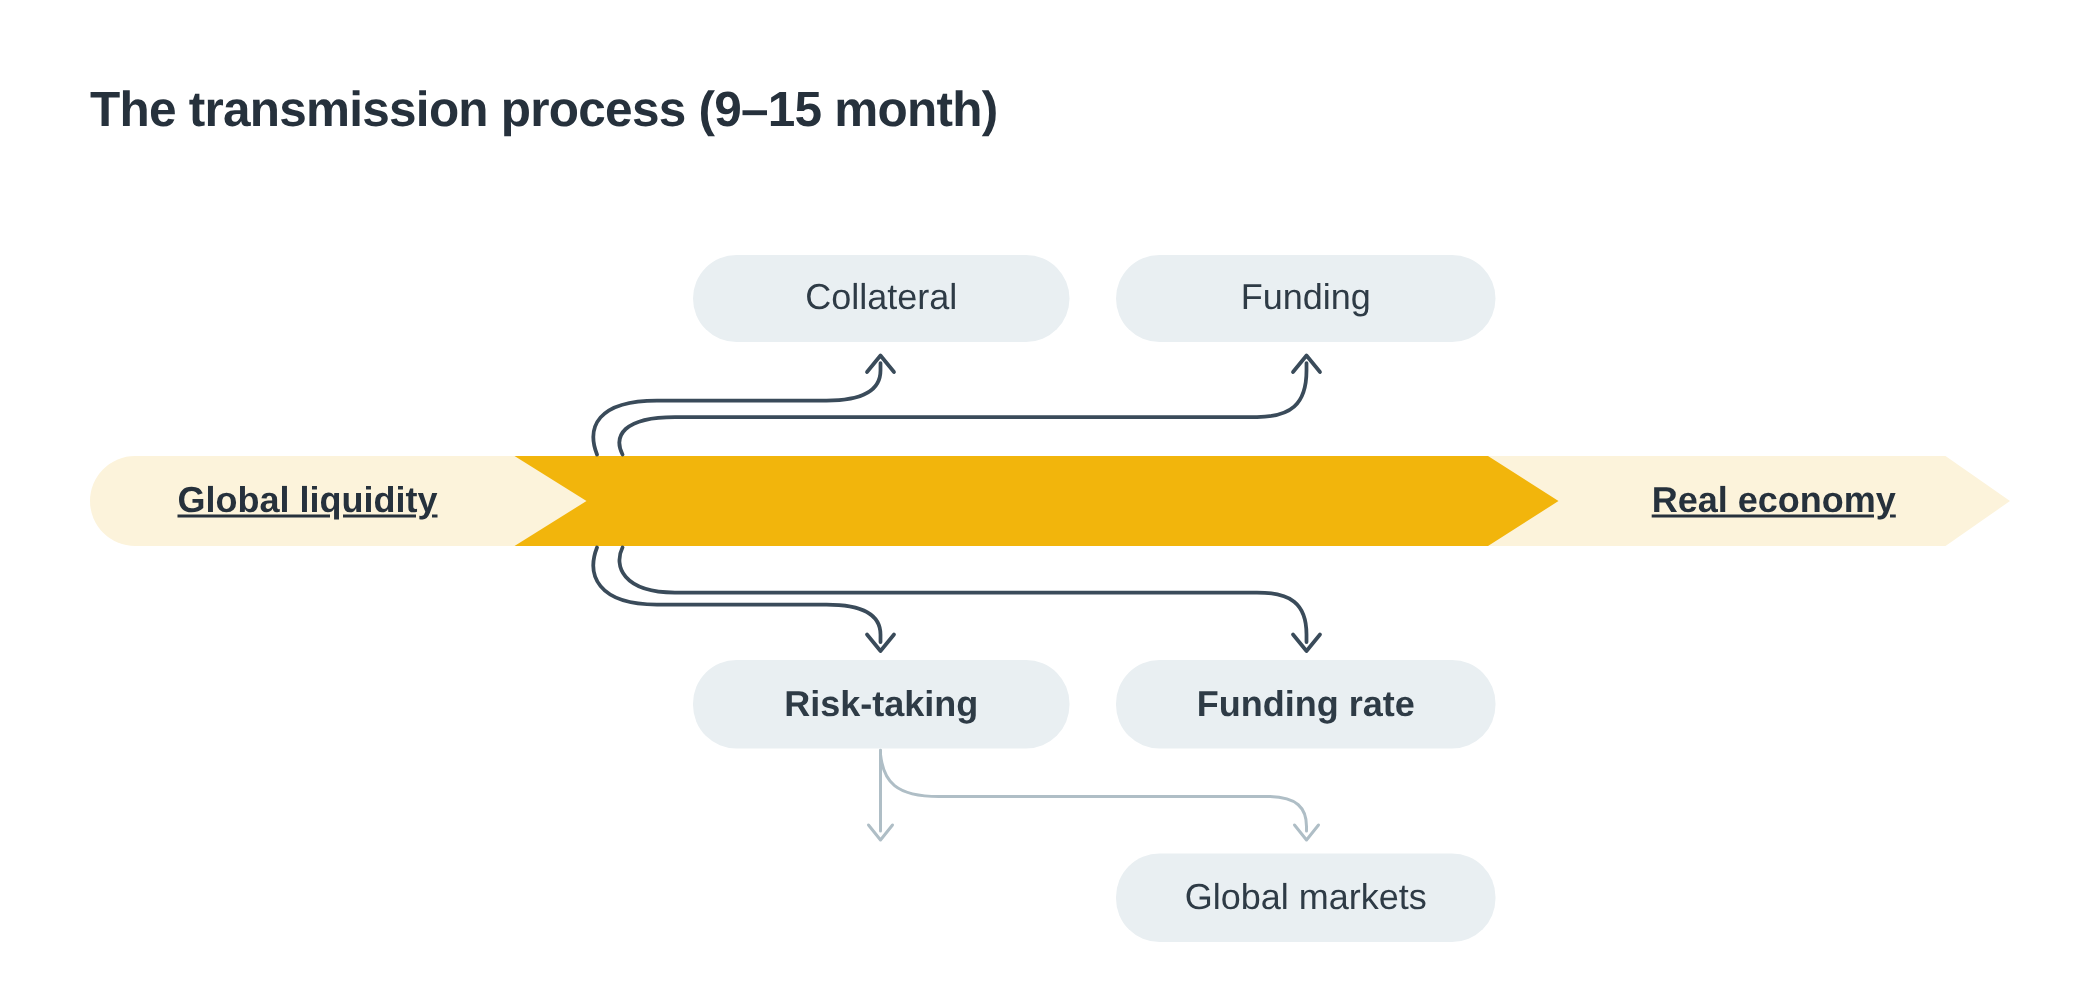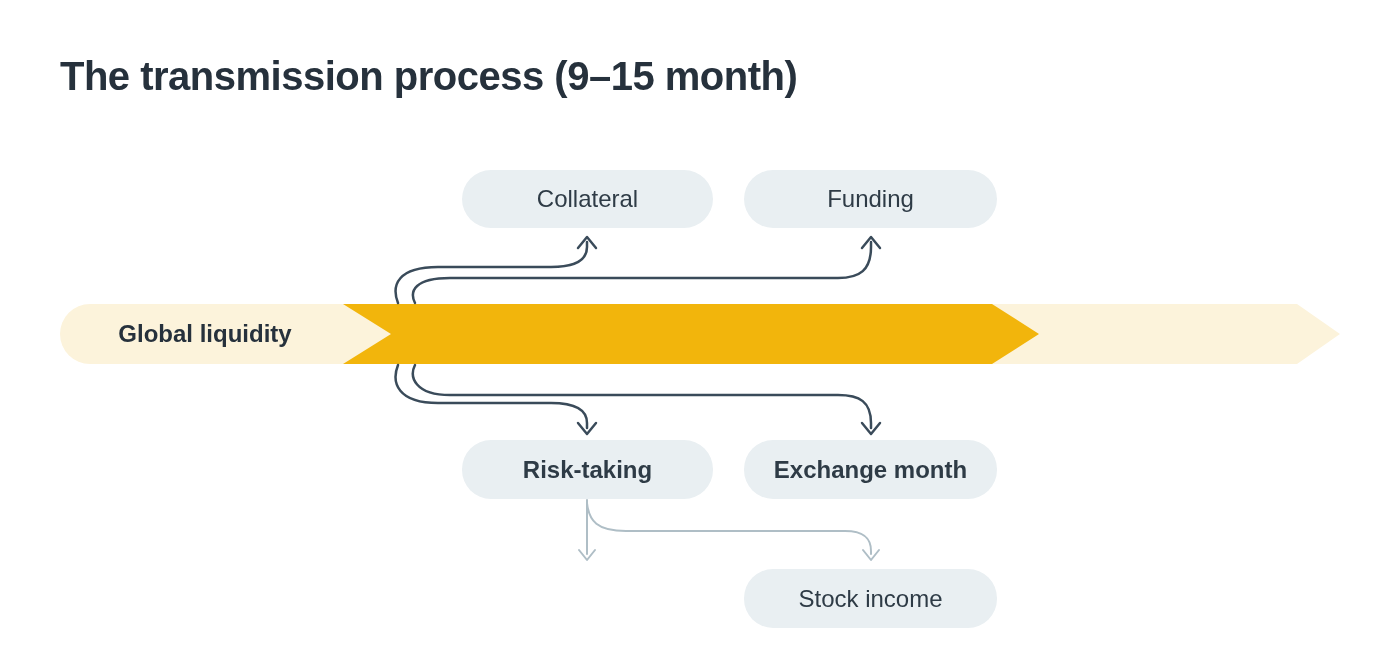--- a/index.html
+++ b/index.html
@@ -21,21 +21,21 @@
     position: relative;
     width: 1400px;
     height: 668px;
     background: var(--color-background);
     overflow: hidden;
   }
   .title {
     position: absolute;
     left: 60px;
     top: 54px;
-    font-size: 40px;
+    font-size: 33px;
     font-weight: 700;
     letter-spacing: -0.5px;
     color: var(--color-title_text);
     white-space: nowrap;
   }
   .flow-svg {
     position: absolute;
     left: 0;
     top: 0;
     width: 1400px;
@@ -61,20 +61,21 @@
     position: absolute;
     top: 304px;
     height: 60px;
     display: flex;
     align-items: center;
     justify-content: center;
     font-size: 24px;
     font-weight: 700;
     color: var(--color-title_text);
     white-space: nowrap;
+    text-decoration: underline;
   }
   .band-label.left  { left: 60px;   width: 290px; }
   .band-label.right { left: 1035px; width: 295px; }
 </style>
 </head>
 <body>
 
 <div class="canvas">
 
   <h1 class="title">The transmission process (9–15 month)</h1>
@@ -98,20 +99,21 @@
 
     <g fill="none" stroke="var(--color-arrow_light)" stroke-width="2" stroke-linecap="round" stroke-linejoin="round">
       <path d="M 587 500 L 587 554"></path>
       <path d="M 579 550 L 587 560 L 595 550"></path>
       <path d="M 587 503 C 589 521 597 531 626 531 L 845 531 C 865 531 871 539 871 551 L 871 554"></path>
       <path d="M 863 550 L 871 560 L 879 550"></path>
     </g>
   </svg>
 
   <div class="band-label left">Global liquidity</div>
+  <div class="band-label right">Real economy</div>
 
   <div class="pill top col-left">Collateral</div>
   <div class="pill top col-right">Funding</div>
   <div class="pill mid col-left">Risk-taking</div>
-  <div class="pill mid col-right">Exchange month</div>
-  <div class="pill bottom col-right">Stock income</div>
+  <div class="pill mid col-right">Funding rate</div>
+  <div class="pill bottom col-right">Global markets</div>
 
 </div>
 
 </body></html>

